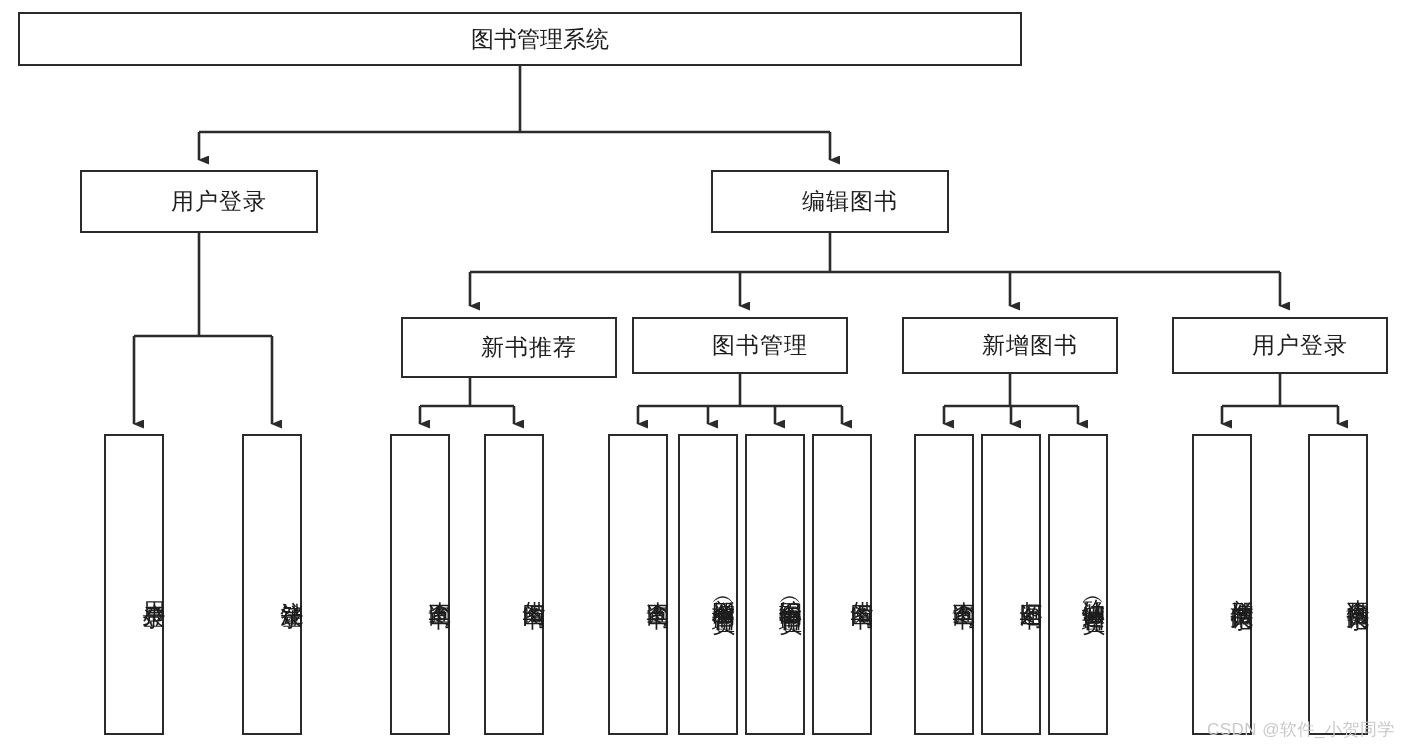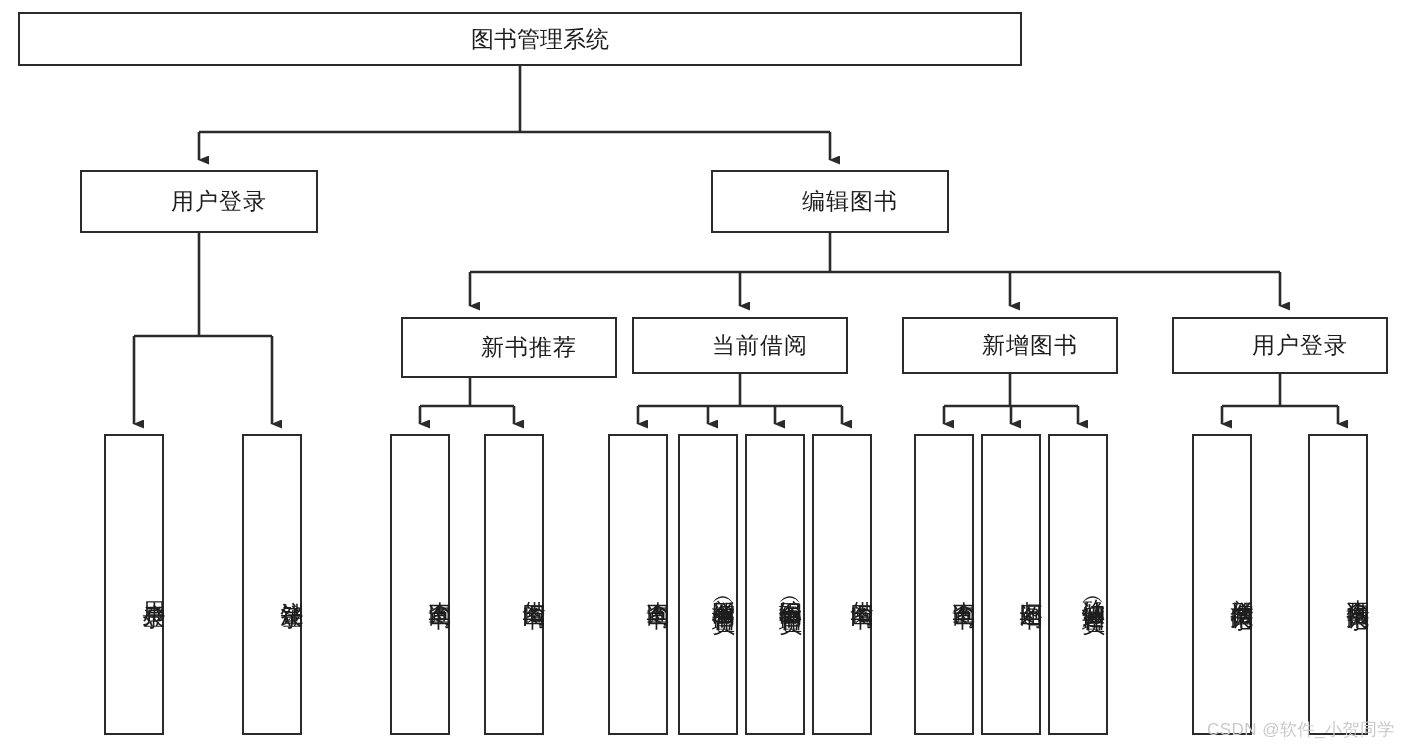--- a/index.html
+++ b/index.html
@@ -147,21 +147,21 @@
     <span>用户登录</span>
   </div>
   <div class="node node-h" style="left:711px; top:170px; width:238px; height:63px;">
     <span>编辑图书</span>
   </div>
 
   <div class="node node-h" style="left:362px; top:317px; width:216px; height:61px;margin-left:39px;">
     <span>新书推荐</span>
   </div>
   <div class="node node-h" style="left:632px; top:317px; width:216px; height:57px;">
-    <span>当前借阅</span>
+    <span>图书管理</span>
   </div>
   <div class="node node-h" style="left:902px; top:317px; width:216px; height:57px;">
     <span>新增图书</span>
   </div>
   <div class="node node-h" style="left:1172px; top:317px; width:216px; height:57px;">
     <span>用户登录</span>
   </div>
 
   <div class="node node-v" style="left:104px; top:434px; width:60px; height:301px;">
     <span class="vwrap">

